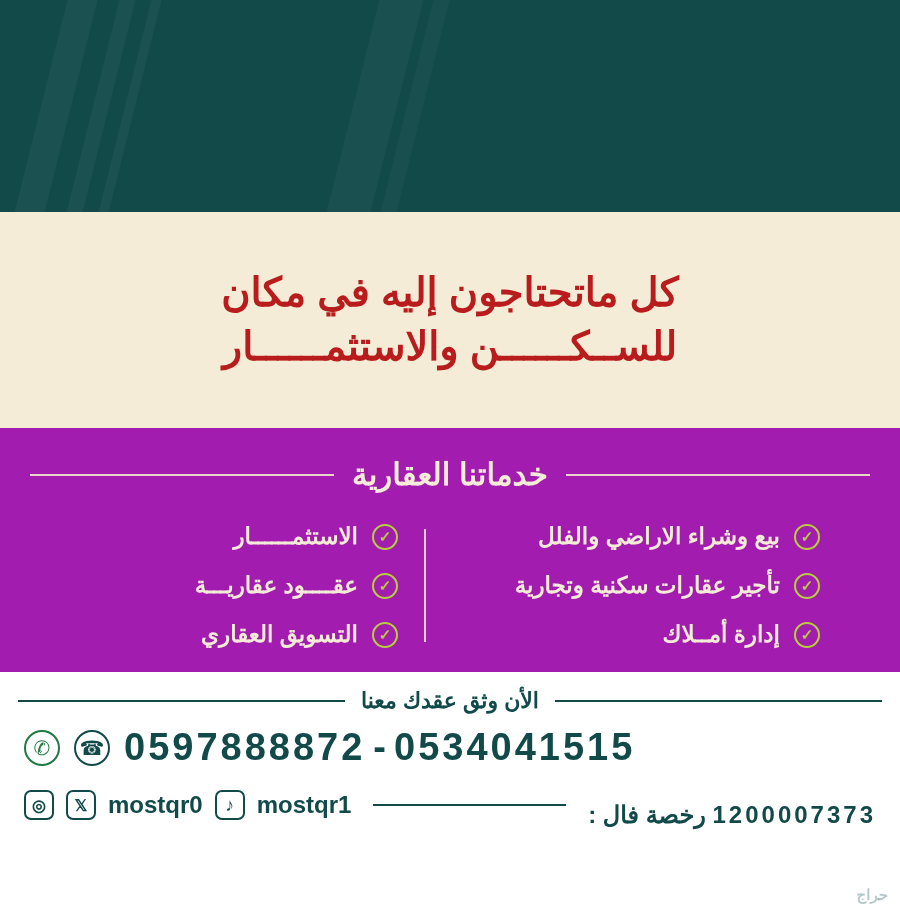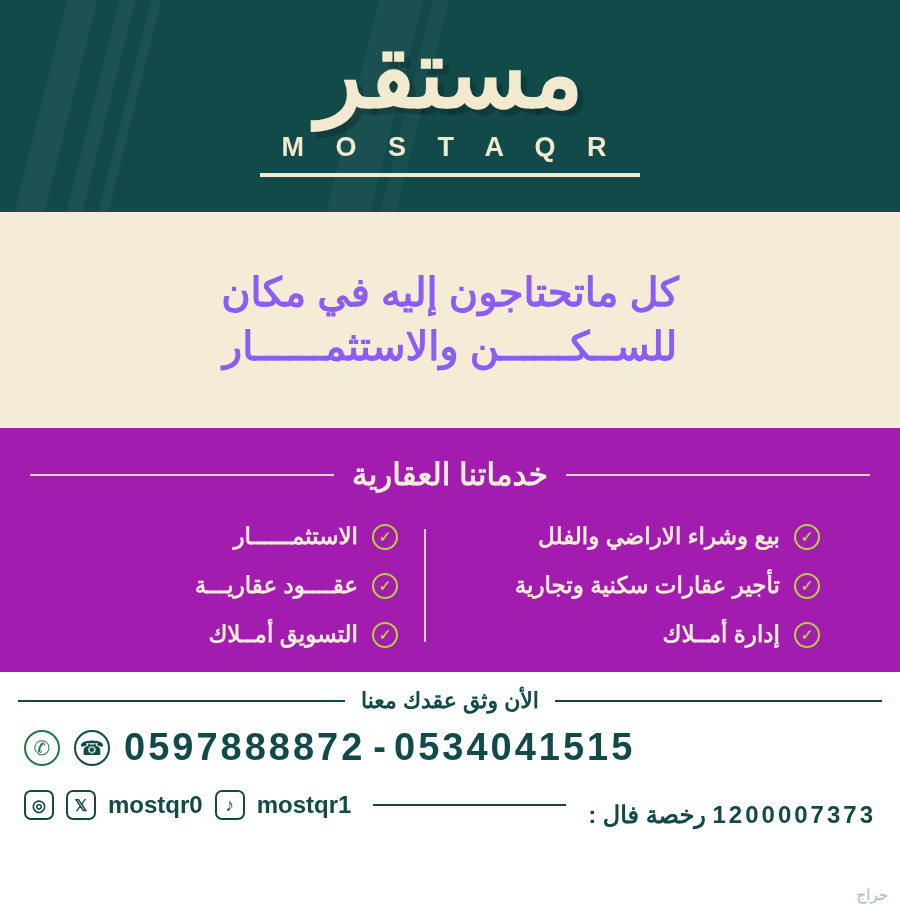--- a/index.html
+++ b/index.html
@@ -75,21 +75,21 @@
   .slogan-band {
     background:#f4ecd6;
     flex:0 0 auto;
     padding:24px 34px 26px;
     display:flex;
     flex-direction:column;
     justify-content:center;
     height:216px;
   }
   .slogan-line {
-    color:#8b5cf6;
+    color:#b91c1c;
     font-size:40px;
     font-weight:bold;
     line-height:1.35;
     text-align:center;
     white-space:nowrap;
   }
   .slogan-line.l3 { letter-spacing:2px; }
 
   
   .services-band {
@@ -273,25 +273,20 @@
 
 <div class="poster">
 
   <div class="logo-band">
     <div class="stripe s1"></div>
     <div class="stripe s2"></div>
     <div class="stripe s3"></div>
     <div class="stripe s4"></div>
     <div class="stripe s5"></div>
 
-    <div class="logo-wrap">
-      <div class="logo-mark">مستقر</div>
-      <div class="logo-latin">M O S T A Q R</div>
-      <div class="logo-rule"></div>
-    </div>
   </div>
 
   <div class="slogan-band">
     <div class="slogan-line l1">كل ماتحتاجون إليه في مكان</div>
     <div class="slogan-line l3">للســكــــــن والاستثمــــــار</div>
   </div>
 
   <div class="services-band">
     <div class="services-title-row">
       <div class="ln"></div>
@@ -322,21 +317,21 @@
         <div class="svc-item">
           <span class="check">✓</span>
           <span class="svc-text">الاستثمــــــار</span>
         </div>
         <div class="svc-item">
           <span class="check">✓</span>
           <span class="svc-text">عقــــود عقاريـــة</span>
         </div>
         <div class="svc-item">
           <span class="check">✓</span>
-          <span class="svc-text">التسويق أمــلاك</span>
+          <span class="svc-text">التسويق العقاري</span>
         </div>
       </div>
     </div>
   </div>
 
   <div class="footer">
     <div class="cta-row">
       <div class="ln"></div>
       <div class="cta-text">الأن وثق عقدك معنا</div>
       <div class="ln"></div>

